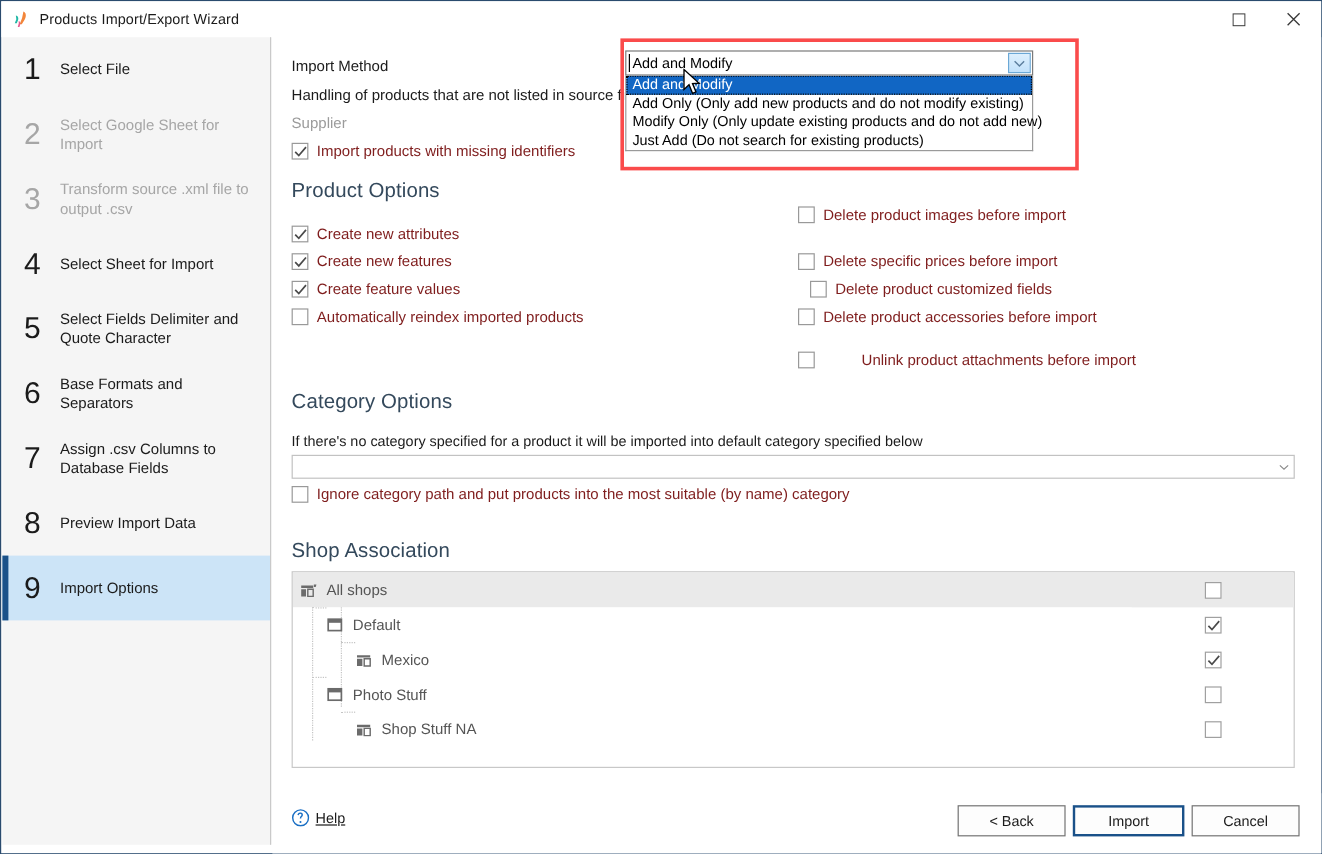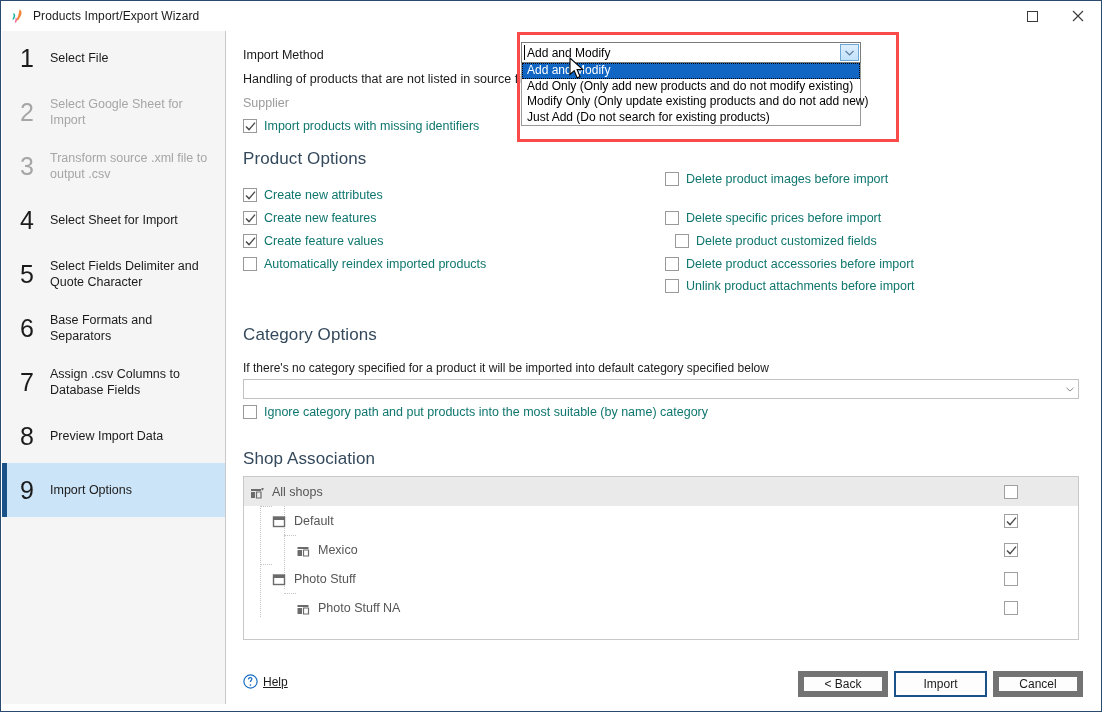--- a/index.html
+++ b/index.html
@@ -88,21 +88,21 @@
   .section-head {
     position: absolute;
     font-size: 17px; color: #34495c; font-weight: 400;
     letter-spacing: .1px;
     text-align: center;
   }
 
   
   .cb {
     display: inline-flex; align-items: center;
-    font-size: 12.5px; color: #0f766e;
+    font-size: 12.5px; color: #7f1d1d;
     position: absolute;
   }
   .cb .box {
     width: 14px; height: 14px; flex: 0 0 14px;
     border: 1px solid #999; background: #fff;
     margin-right: 7px; position: relative;
   }
   .cb .box svg { position: absolute; left: 1px; top: 1px; }
   .cb .txt { white-space: nowrap; }
 
@@ -221,21 +221,21 @@
     display: flex; align-items: flex-end;
   }
   .help .q {
     width: 15px; height: 15px; margin-right: 5px;
   }
   .help .t {
     font-size: 12px; color: #1b1b1b; text-decoration: underline;
   }
   .btn {
     position: absolute; top: 10px; height: 26px;
-    background: #fdfdfd; border: 6px solid #737373;
+    background: #fdfdfd; border: 1px solid #737373;
     font-size: 12px; color: #1b1b1b;
     display: flex; align-items: center; justify-content: center;
   }
   .btn.primary { border: 2px solid #1a5189; }
 </style>
 </head>
 <body>
 
 <div id="app">
 
@@ -392,21 +392,21 @@
       <span class="txt">Delete specific prices before import</span>
     </label>
     <label class="cb" style="left:438px; top:203px;margin-left:10px;">
       <span class="box"></span>
       <span class="txt">Delete product customized fields</span>
     </label>
     <label class="cb" style="left:438px; top:226px;">
       <span class="box"></span>
       <span class="txt">Delete product accessories before import</span>
     </label>
-    <label class="cb" style="left:438px; top:248px;">
+    <label class="cb" style="left:438px; top:262px;gap:32px;">
       <span class="box"></span>
       <span class="txt">Unlink product attachments before import</span>
     </label>
 
     <span class="section-head" style="left:16px; top:294px;">Category Options</span>
 
     <span class="row-label" style="left:16px; top:330px; font-size:12px;">If there's no category specified for a product it will be imported into default category specified below</span>
 
     <div class="combo" style="left:16px; top:348px; width:836px;">
       <span class="val"></span>
@@ -502,21 +502,21 @@
 
       <div class="tree-row">
         <span style="width:52px; flex:0 0 52px;"></span>
         <span class="tree-ico">
           <svg width="15" height="13" viewBox="0 0 15 13">
             <path d="M1.5 3 h11 v2 H1.5 z" fill="#6b6b6b"></path>
             <path d="M1.5 6 h4.5 v6 H1.5 z" fill="#6b6b6b"></path>
             <path d="M7.5 6 h5 v6 h-5 z" fill="none" stroke="#6b6b6b" stroke-width="1.2"></path>
           </svg>
         </span>
-        <span class="tree-label">Photo Stuff NA</span>
+        <span class="tree-label">Shop Stuff NA</span>
         <span class="tree-cb-col">
           <span class="tcb"></span>
         </span>
       </div>
 
     </div>
   </div>
 
   <div class="footer">
     <div class="help">

